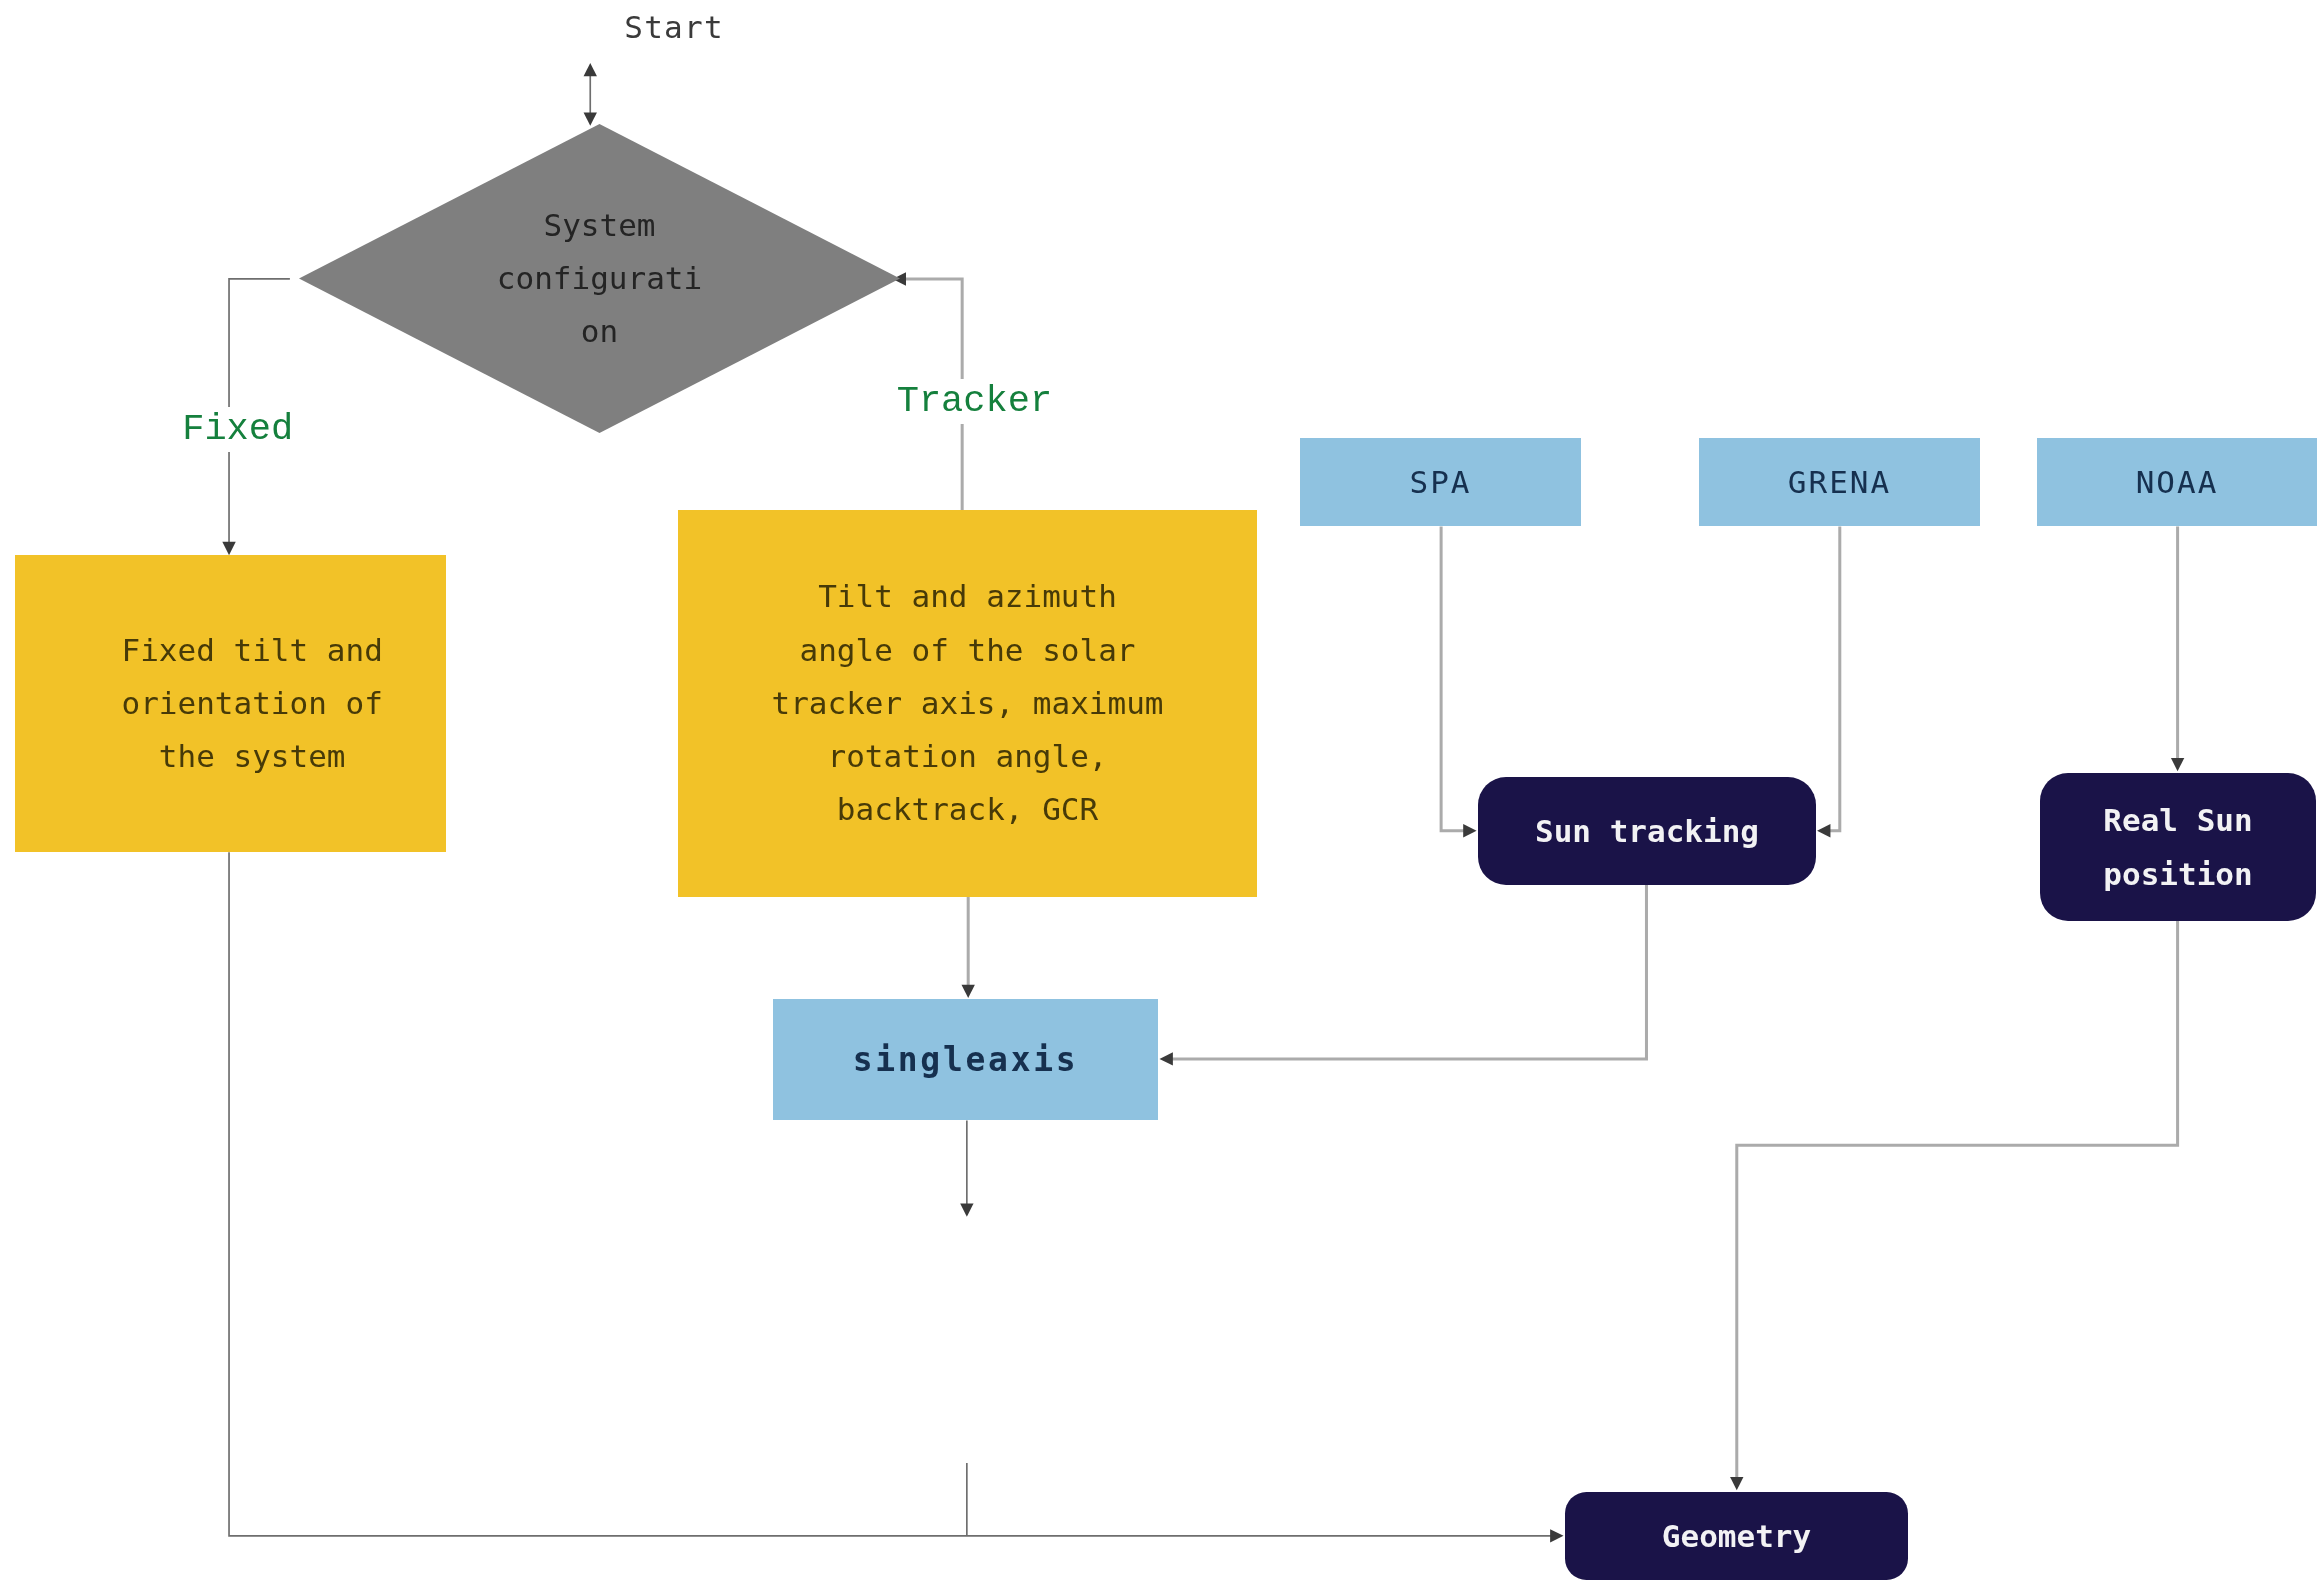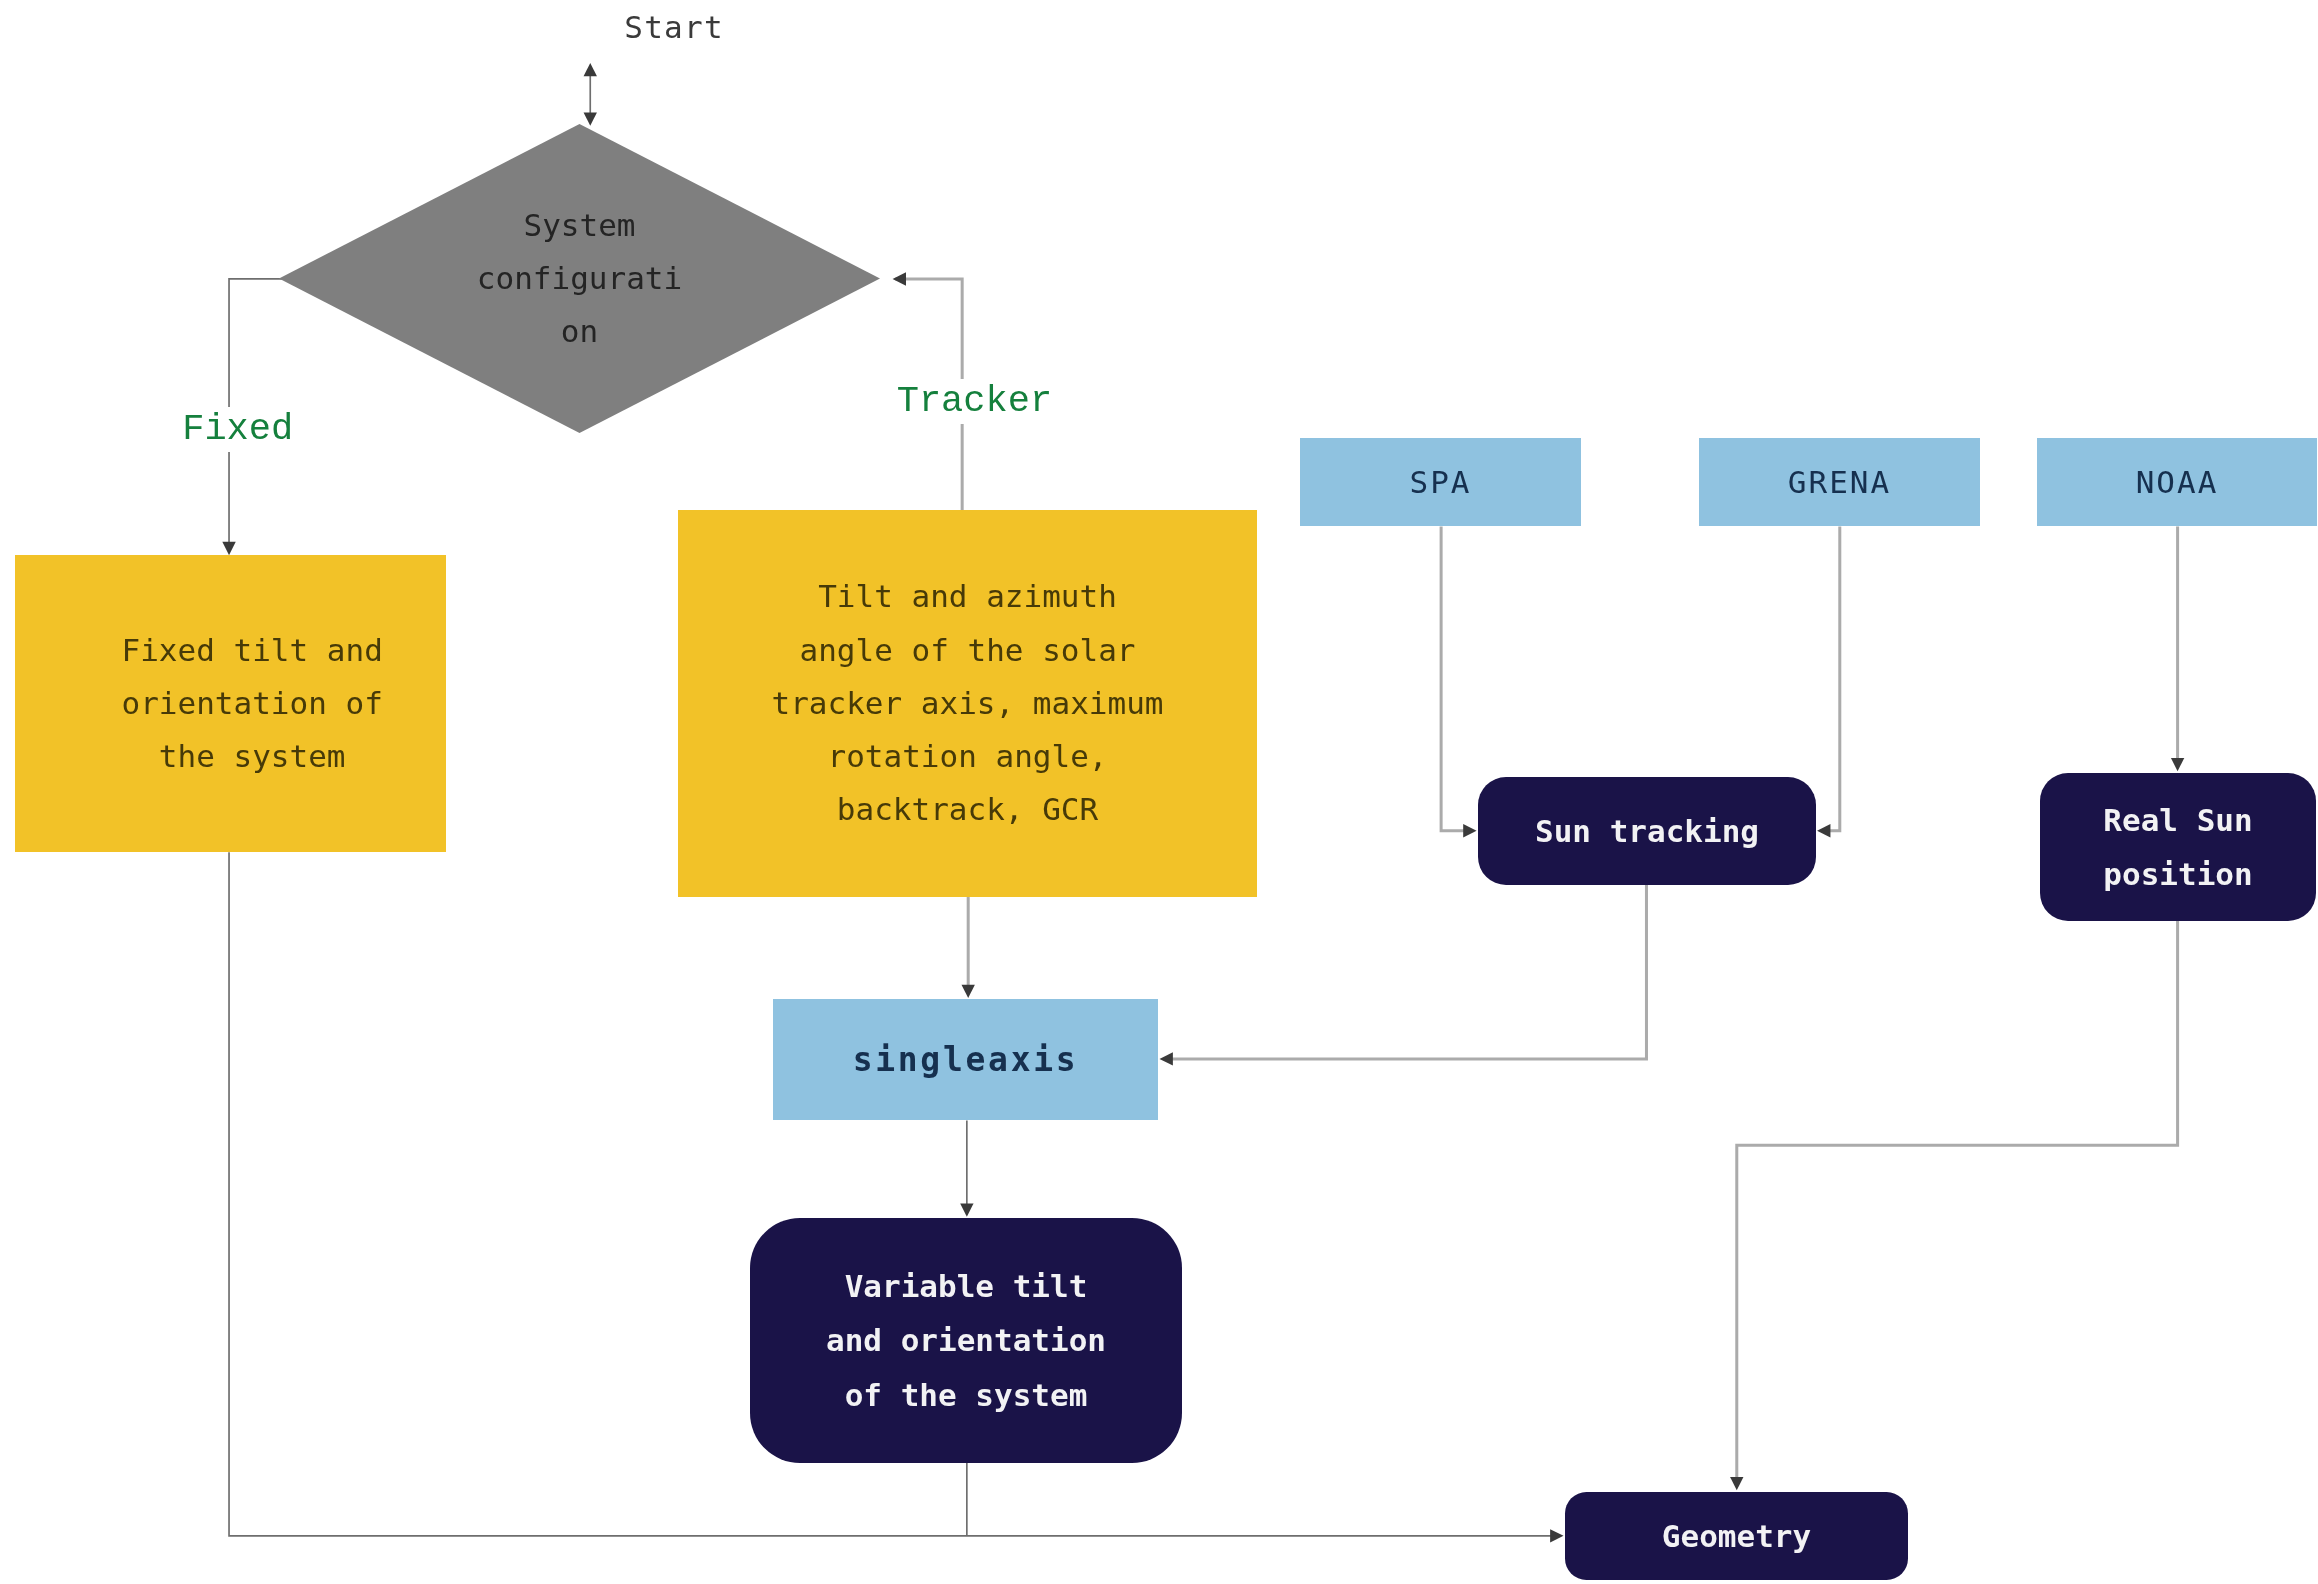--- a/index.html
+++ b/index.html
@@ -76,21 +76,21 @@
       <polygon class="arrowhead" points="1733,1583 1753,1573 1753,1593"></polygon>
     </g>
     <g>
       <path class="edge-light" d="M3255 1346 L3255 1712 L2596 1712 L2596 2217"></path>
       <polygon class="arrowhead" points="2596,2228 2586,2208 2606,2208"></polygon>
     </g>
   </svg>
 
   <div class="start-label" style="left:456px;top:9.4px;width:268px;">Start</div>
 
-  <div class="node diamond" style="left:279px;top:124px;width:601px;height:309px;">
+  <div class="node diamond" style="left:299px;top:124px;width:601px;height:309px;">
       <span>System<br>configurati<br>on</span>
     </div>
 
   <div class="branch-label" style="left:161px;top:407px;width:140px;">Fixed</div>
 
   <div class="branch-label" style="left:890px;top:379px;width:147px;">Tracker</div>
 
   <div class="node input-box" style="left:14.7px;top:555px;width:431px;height:297px;padding-left:44px;">
       <span>Fixed tilt and<br>orientation of<br>the system</span>
     </div>
@@ -106,20 +106,17 @@
   <div class="node fn-box" style="left:2037px;top:438px;width:280px;height:88px;">NOAA</div>
 
   <div class="node result-box r40" style="left:1478px;top:777px;width:338px;height:108px;">Sun tracking</div>
 
   <div class="node result-box r40" style="left:2040px;top:773px;width:276px;height:148px;">
       <span>Real Sun<br>position</span>
     </div>
 
   <div class="node fn-box big" style="left:773px;top:999px;width:385px;height:121px;">singleaxis</div>
 
-  <div class="node result-box r70" style="left:750px;top:1218px;width:432px;height:245px;">
-      <span>Variable tilt<br>and orientation<br>of the system</span>
-    </div>
 
   <div class="node result-box r30" style="left:1565px;top:1492px;width:343px;height:88px;">Geometry</div>
 
 </div>
 
 
 </body></html>

